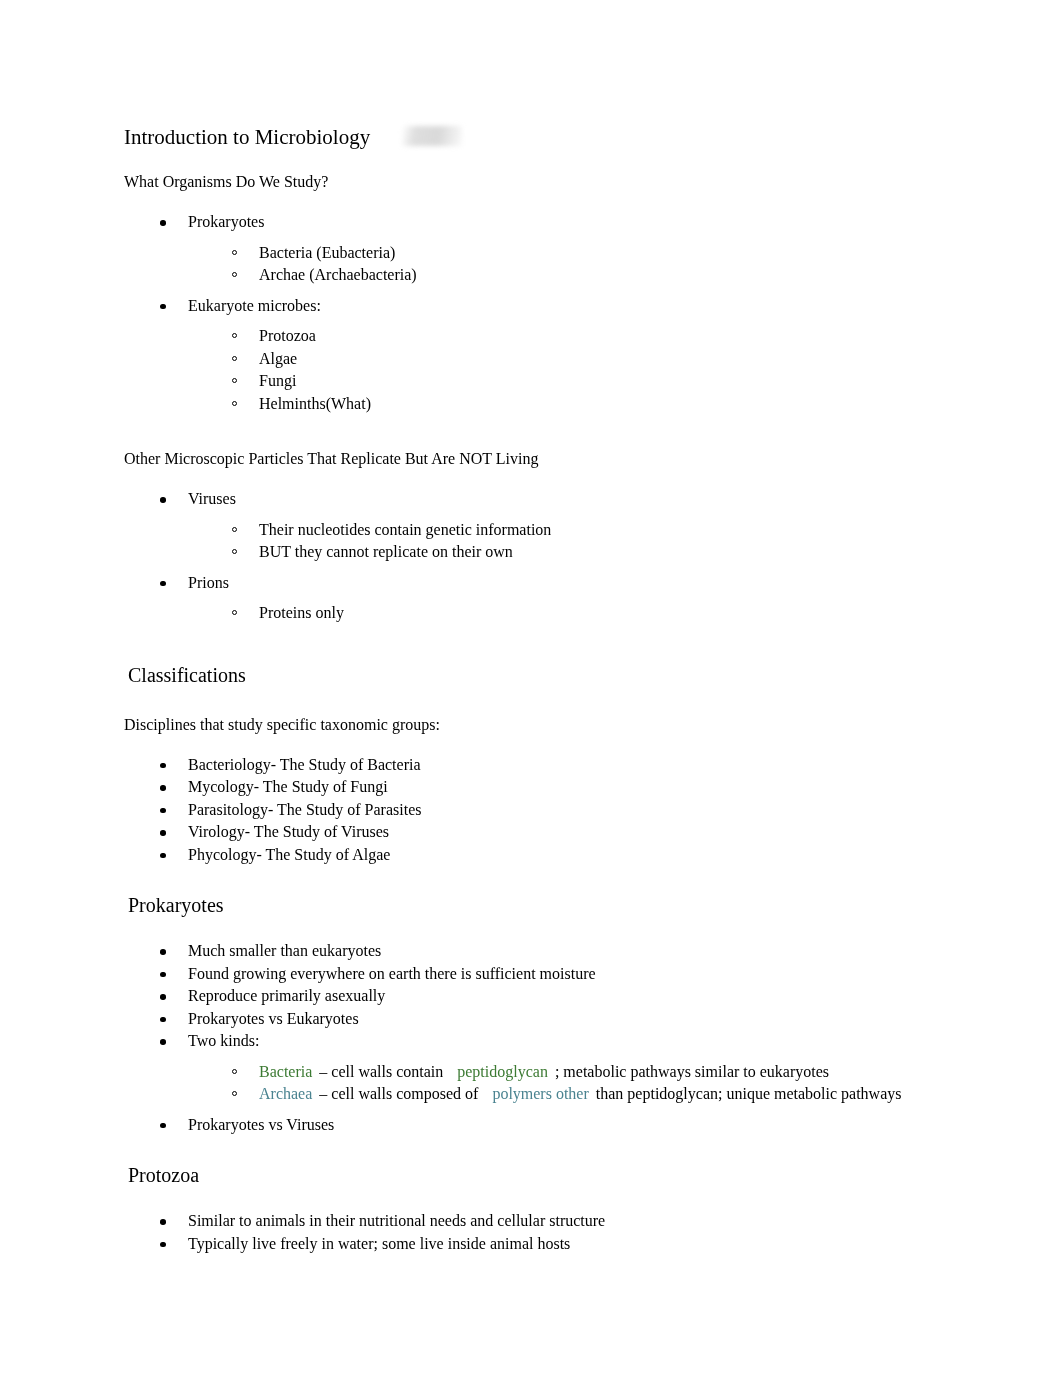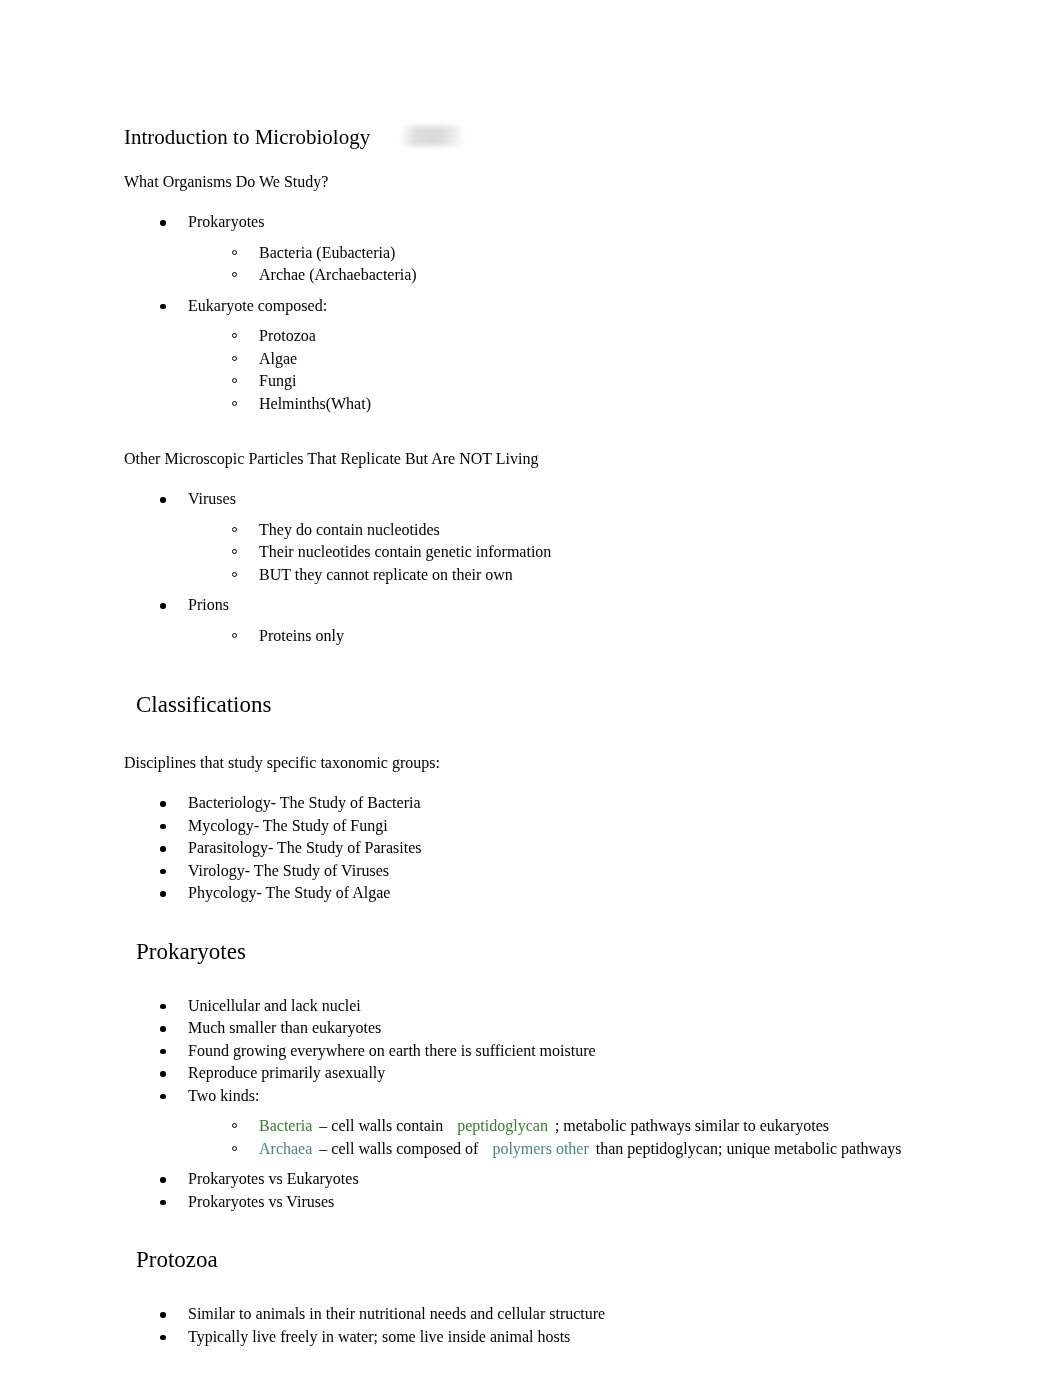--- a/index.html
+++ b/index.html
@@ -42,24 +42,24 @@
     position: absolute;
     left: 278px;
     top: 4px;
     width: 60px;
     height: 20px;
     background: linear-gradient(100deg, rgba(200,200,200,0.00) 0%, rgba(196,196,196,0.55) 22%, rgba(192,192,192,0.60) 60%, rgba(205,205,205,0.10) 100%);
     filter: blur(2.4px);
     pointer-events: none;
   }
   .section-heading {
-    font-size: 23px;
+    font-size: 20px;
     line-height: 26px;
     font-weight: normal;
-    margin: 12px;
+    margin: 4px;
     padding: 0;
   }
 
   
   .para {
     font-size: 16px;
     line-height: 22px;
     margin: 0;
   }
 
@@ -142,21 +142,21 @@
             <span>Bacteria (Eubacteria)</span>
           </li>
           <li class="subitem">
             <span class="bullet2"></span>
             <span>Archae (Archaebacteria)</span>
           </li>
         </ul>
       </li>
       <li class="item">
         <span class="bullet1"></span>
-        <span>Eukaryote composed:</span>
+        <span>Eukaryote microbes:</span>
         <ul class="lvl2">
           <li class="subitem">
             <span class="bullet2"></span>
             <span>Protozoa</span>
           </li>
           <li class="subitem">
             <span class="bullet2"></span>
             <span>Algae</span>
           </li>
           <li class="subitem">
@@ -173,24 +173,20 @@
 
     <div class="gap-lg"></div>
 
     <p class="para">Other Microscopic Particles That Replicate But Are NOT Living</p>
     <div class="gap-sm"></div>
     <ul class="lvl1">
       <li class="item">
         <span class="bullet1"></span>
         <span>Viruses</span>
         <ul class="lvl2">
-          <li class="subitem">
-            <span class="bullet2"></span>
-            <span>They do contain nucleotides</span>
-          </li>
           <li class="subitem">
             <span class="bullet2"></span>
             <span>Their nucleotides contain genetic information</span>
           </li>
           <li class="subitem">
             <span class="bullet2"></span>
             <span>BUT they cannot replicate on their own</span>
           </li>
         </ul>
       </li>
@@ -235,51 +231,47 @@
       </li>
     </ul>
 
     <div class="gap-md"></div>
 
     <p class="section-heading">Prokaryotes</p>
     <div class="gap-sm"></div>
     <ul class="lvl1">
       <li class="item">
         <span class="bullet1"></span>
-        <span>Unicellular and lack nuclei</span>
-      </li>
-      <li class="item">
-        <span class="bullet1"></span>
         <span>Much smaller than eukaryotes</span>
       </li>
       <li class="item">
         <span class="bullet1"></span>
         <span>Found growing everywhere on earth there is sufficient moisture</span>
       </li>
       <li class="item">
         <span class="bullet1"></span>
         <span>Reproduce primarily asexually</span>
       </li>
       <li class="item">
         <span class="bullet1"></span>
+        <span>Prokaryotes vs Eukaryotes</span>
+      </li>
+      <li class="item">
+        <span class="bullet1"></span>
         <span>Two kinds:</span>
         <ul class="lvl2">
           <li class="subitem">
             <span class="bullet2"></span>
             <span class="c-green">Bacteria</span><span class="sp"></span><span>– cell walls contain</span><span class="sp"></span><span class="sp"></span><span class="c-green">peptidoglycan</span><span class="sp"></span><span>; metabolic pathways similar to eukaryotes</span>
           </li>
           <li class="subitem">
             <span class="bullet2"></span>
             <span class="c-teal">Archaea</span><span class="sp"></span><span>– cell walls composed of</span><span class="sp"></span><span class="sp"></span><span class="c-teal">polymers other</span><span class="sp"></span><span>than peptidoglycan; unique metabolic pathways</span>
           </li>
         </ul>
-      </li>
-      <li class="item">
-        <span class="bullet1"></span>
-        <span>Prokaryotes vs Eukaryotes</span>
       </li>
       <li class="item">
         <span class="bullet1"></span>
         <span>Prokaryotes vs Viruses</span>
       </li>
     </ul>
 
     <div class="gap-md"></div>
 
     <p class="section-heading">Protozoa</p>

